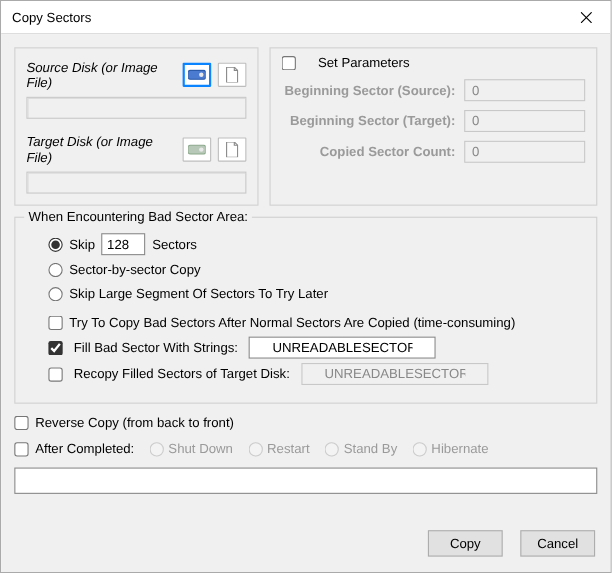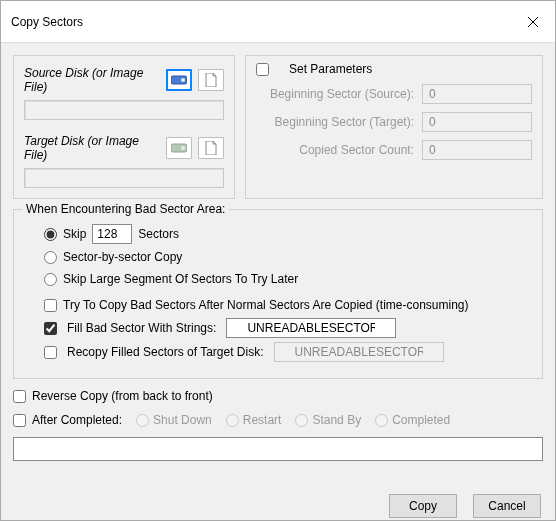--- a/index.html
+++ b/index.html
@@ -9,21 +9,21 @@
     font-family: "Segoe UI", Tahoma, sans-serif;
     font-size: 12px;
     background: #fff;
     color: #000;
     width: 556px;
     height: 521px;
     border: 1px solid #aaa;
     overflow: hidden;
   }
   .titlebar {
-    height: 42px;
+    height: 30px;
     display: flex;
     align-items: center;
     justify-content: space-between;
     padding: 0 0 0 10px;
     border-bottom: 1px solid #ddd;
     background: #fff;
   }
   .title { font-size: 12px; }
   .close-btn {
     width: 44px; height: 30px;
@@ -121,20 +121,21 @@
     display: flex;
     align-items: center;
     margin: 8px 0;
   }
   .params-label {
     flex: 1;
     text-align: right;
     padding-right: 8px;
     color: #9a9a9a;
     font-size: 12px;
+    font-weight: bold;
   }
   .params-input {
     width: 110px;
     height: 20px;
     border: 1px solid #c8c8c8;
     background: #f0f0f0;
     color: #888;
     font-size: 12px;
     padding: 1px 6px;
   }
@@ -296,21 +297,21 @@
     <label class="rg">
         <input type="radio" name="after" disabled="" style="">
         <span class="disabled-text">Restart</span>
       </label>
     <label class="rg">
         <input type="radio" name="after" disabled="" style="">
         <span class="disabled-text">Stand By</span>
       </label>
     <label class="rg">
         <input type="radio" name="after" disabled="" style="">
-        <span class="disabled-text">Completed</span>
+        <span class="disabled-text">Hibernate</span>
       </label>
   </div>
 
   <div class="long-input"></div>
 
   <div class="bottom-buttons">
     <div class="btn">Copy</div>
     <div class="btn">Cancel</div>
   </div>
 

